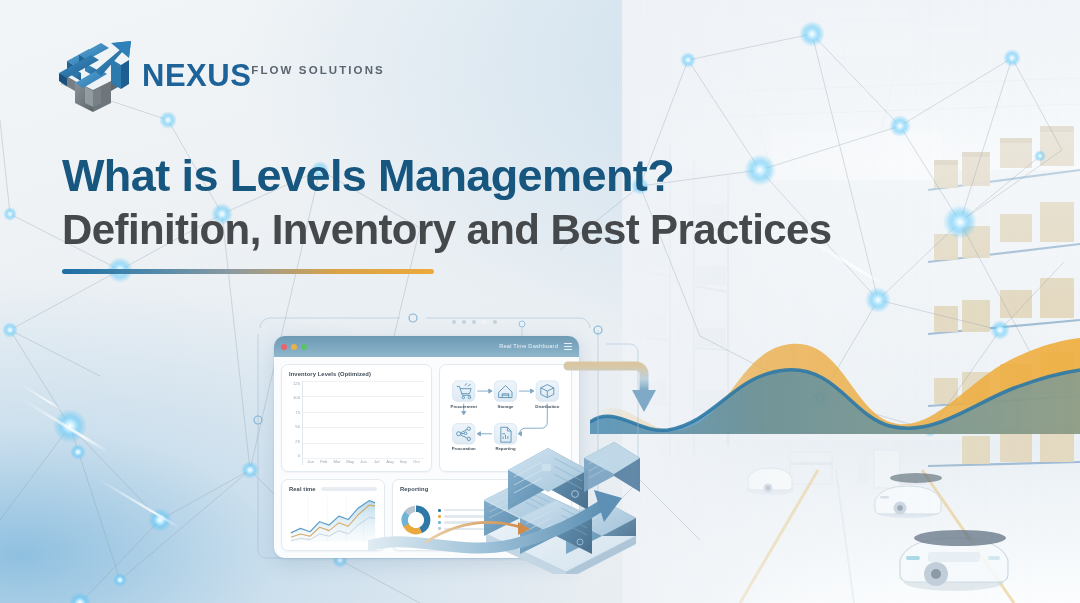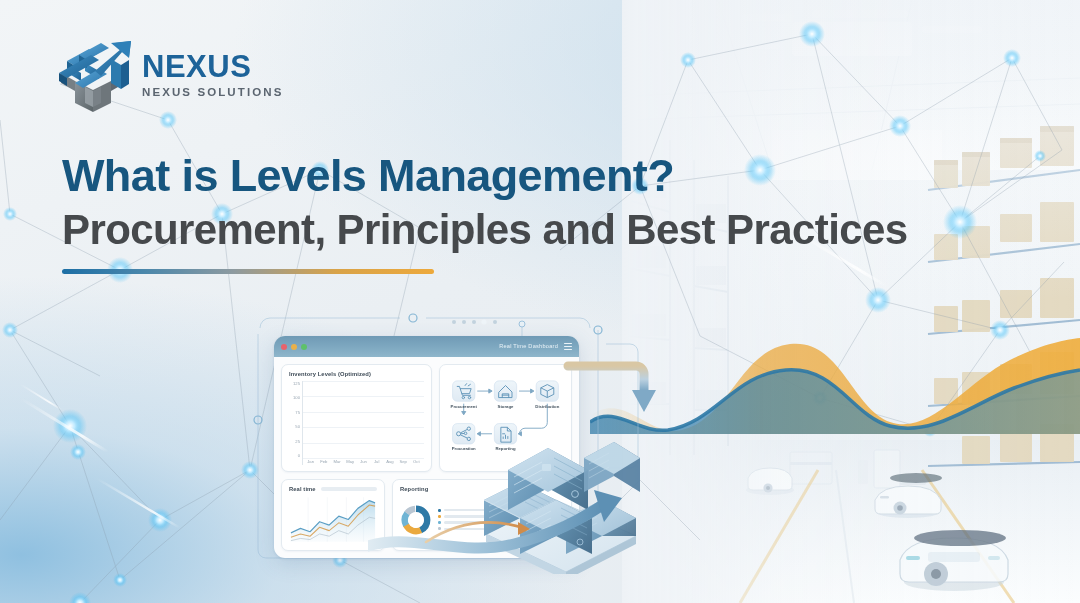--- a/index.html
+++ b/index.html
@@ -37,21 +37,21 @@
     position:absolute; left:0; right:0; top:0; height:300px;
     background:linear-gradient(180deg, rgba(240,244,248,0.92) 0%, rgba(240,244,248,0.45) 45%, rgba(240,244,248,0.0) 100%);
   }
 
   
   .waves { position:absolute; left:590px; top:330px; width:490px; height:190px; }
 
   
   .logo { position:absolute; left:55px; top:33px; display:flex; align-items:center; gap:9px; }
   .logo-mark { width:78px; height:80px; flex:0 0 auto; }
-  .logo-text { display:flex; flex-direction:column; justify-content:center; padding-top:4px; }
+  .logo-text { display:flex; flex-direction:row; justify-content:center; padding-top:4px; }
   .logo-name {
     font-size:31px; font-weight:bold; letter-spacing:0.5px;
     color:#1d6399; line-height:1;
   }
   .logo-tag {
     font-size:11.5px; font-weight:bold; letter-spacing:2.1px;
     color:#5b6570; margin-top:5px; line-height:1;
   }
 
   
@@ -448,27 +448,27 @@
       <path d="M20 50 L44 36 L52 41 L28 55 Z" fill="url(#lgBlue2)"></path>
       <path d="M42 30 L70 12 L64 6 L74 4 L76 16 L70 12" fill="none"></path>
       <path d="M40 38 L66 16 L60 10 L76 8 L74 24 L68 18 L46 43 Z" fill="url(#lgBlue)"></path>
       <path d="M56 10 L76 8 L74 25 Z" fill="#2f80b8"></path>
 
       <path d="M56 26 L66 32 L66 56 L56 50 Z" fill="#2c7aae"></path>
       <path d="M66 32 L74 27 L74 51 L66 56 Z" fill="#1d5f91"></path>
     </svg>
     <div class="logo-text">
       <div class="logo-name">NEXUS</div>
-      <div class="logo-tag">NEXUS SOLUTIONS</div>
+      <div class="logo-tag">FLOW SOLUTIONS</div>
     </div>
   </div>
 
   <div class="headline">
     <div class="h-line1">What is Levels Management?</div>
-    <div class="h-line2">Procurement, Principles and Best Practices</div>
+    <div class="h-line2">Definition, Inventory and Best Practices</div>
     <div class="h-rule"></div>
   </div>
 
   <div class="dash-wrap">
 
     <svg style="position:absolute;left:-8px;top:-8px;width:410px;height:280px;" viewBox="0 0 410 280">
       <g stroke="#9fc0d8" stroke-width="1" fill="none" opacity="0.55">
         <path d="M8 34 L8 250 a8 8 0 0 0 8 8 L340 258"></path>
         <path d="M10 28 a10 10 0 0 1 10 -10 L150 18"></path>
         <path d="M348 30 L348 228 a10 10 0 0 1 -10 10"></path>

